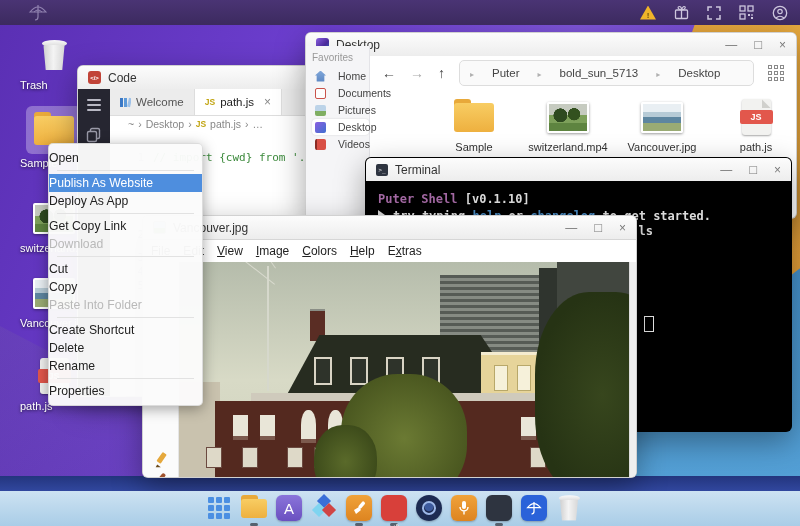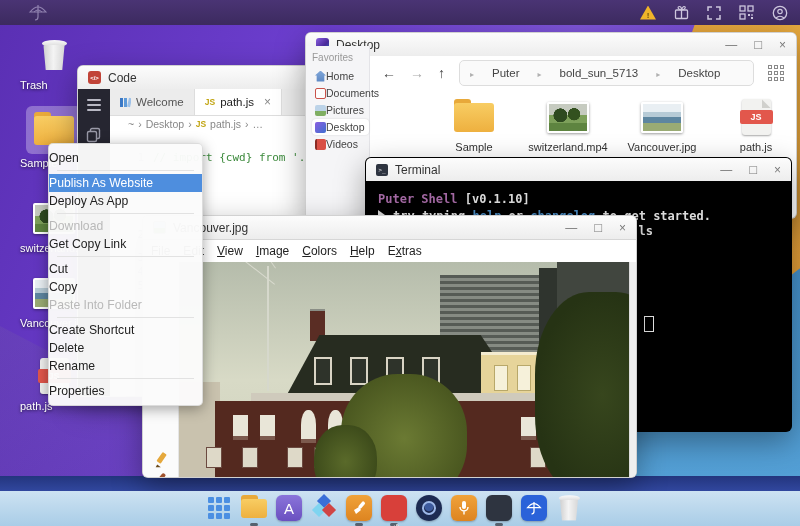--- a/index.html
+++ b/index.html
@@ -77,21 +77,21 @@
   .code-lines{position:absolute;left:18px;top:46px;right:0;bottom:0;font-family:"DejaVu Sans Mono",monospace;font-size:11px;}
   .cline{position:absolute;white-space:pre;display:flex;}
   .cline .num{width:16px;text-align:right;margin-right:9px;color:#9aa3ad;}
   .cline .txt{color:#3c8a3c;}
 
   
   .fm-win{left:305px;top:32px;width:490px;height:185px;z-index:4;}
   .fm-ticon{width:13px;height:13px;border-radius:3px;background:linear-gradient(135deg,#8a5fe0,#4a2a9a 60%,#2f6fba);}
   .fm-side{position:absolute;left:0;top:13px;bottom:0;width:64px;background:#f5f5f7;border-right:1px solid #e4e4e8;padding:6px 0 0 6px;box-sizing:border-box;}
   .fm-side-h{font-size:10px;color:#999;margin-bottom:5px;}
-  .fm-item{display:flex;align-items:center;gap:0;font-size:10.5px;color:#444;padding:2px 3px;border-radius:4px;margin-bottom:1px;}
+  .fm-item{display:flex;align-items:center;gap:12px;font-size:10.5px;color:#444;padding:2px 3px;border-radius:4px;margin-bottom:1px;}
   .fm-item.sel{background:#fff;box-shadow:0 0 2px rgba(0,0,0,.15);}
   .si{width:11px;height:11px;border-radius:2px;flex:none;}
   .si-home{background:linear-gradient(#7fa6d9,#5d88c4);clip-path:polygon(50% 0,100% 45%,85% 45%,85% 100%,15% 100%,15% 45%,0 45%);}
   .si-doc{background:#fdfdfd;border:1px solid #c9524a;box-sizing:border-box;}
   .si-pic{background:linear-gradient(#bcd3e8 0 55%,#7fae62 55%);}
   .si-desk{background:linear-gradient(135deg,#8a5fe0,#3f6fd0);}
   .si-vid{background:#d94f45;border-left:2px solid #8a2b24;box-sizing:border-box;}
   .fm-tool{position:absolute;left:64px;right:0;top:23px;height:34px;display:flex;align-items:center;gap:14px;padding:0 12px;background:#fff;}
   .navarr{font-size:14px;color:#444;}
   .navarr.dim{color:#aaa;}
@@ -472,22 +472,22 @@
     <div class="p-scroll"></div>
   </div>
 </div>
 
 <div class="cmenu">
   <div class="cmi">Open</div>
   <div class="csep"></div>
   <div class="cmi hl">Publish As Website</div>
   <div class="cmi">Deploy As App</div>
   <div class="csep"></div>
+  <div class="cmi">Get Copy Link</div>
   <div class="cmi dis">Download</div>
-  <div class="cmi">Get Copy Link</div>
   <div class="csep"></div>
   <div class="cmi">Cut</div>
   <div class="cmi">Copy</div>
   <div class="cmi dis">Paste Into Folder</div>
   <div class="csep"></div>
   <div class="cmi">Create Shortcut</div>
   <div class="cmi">Delete</div>
   <div class="cmi">Rename</div>
   <div class="csep"></div>
   <div class="cmi">Properties</div>

